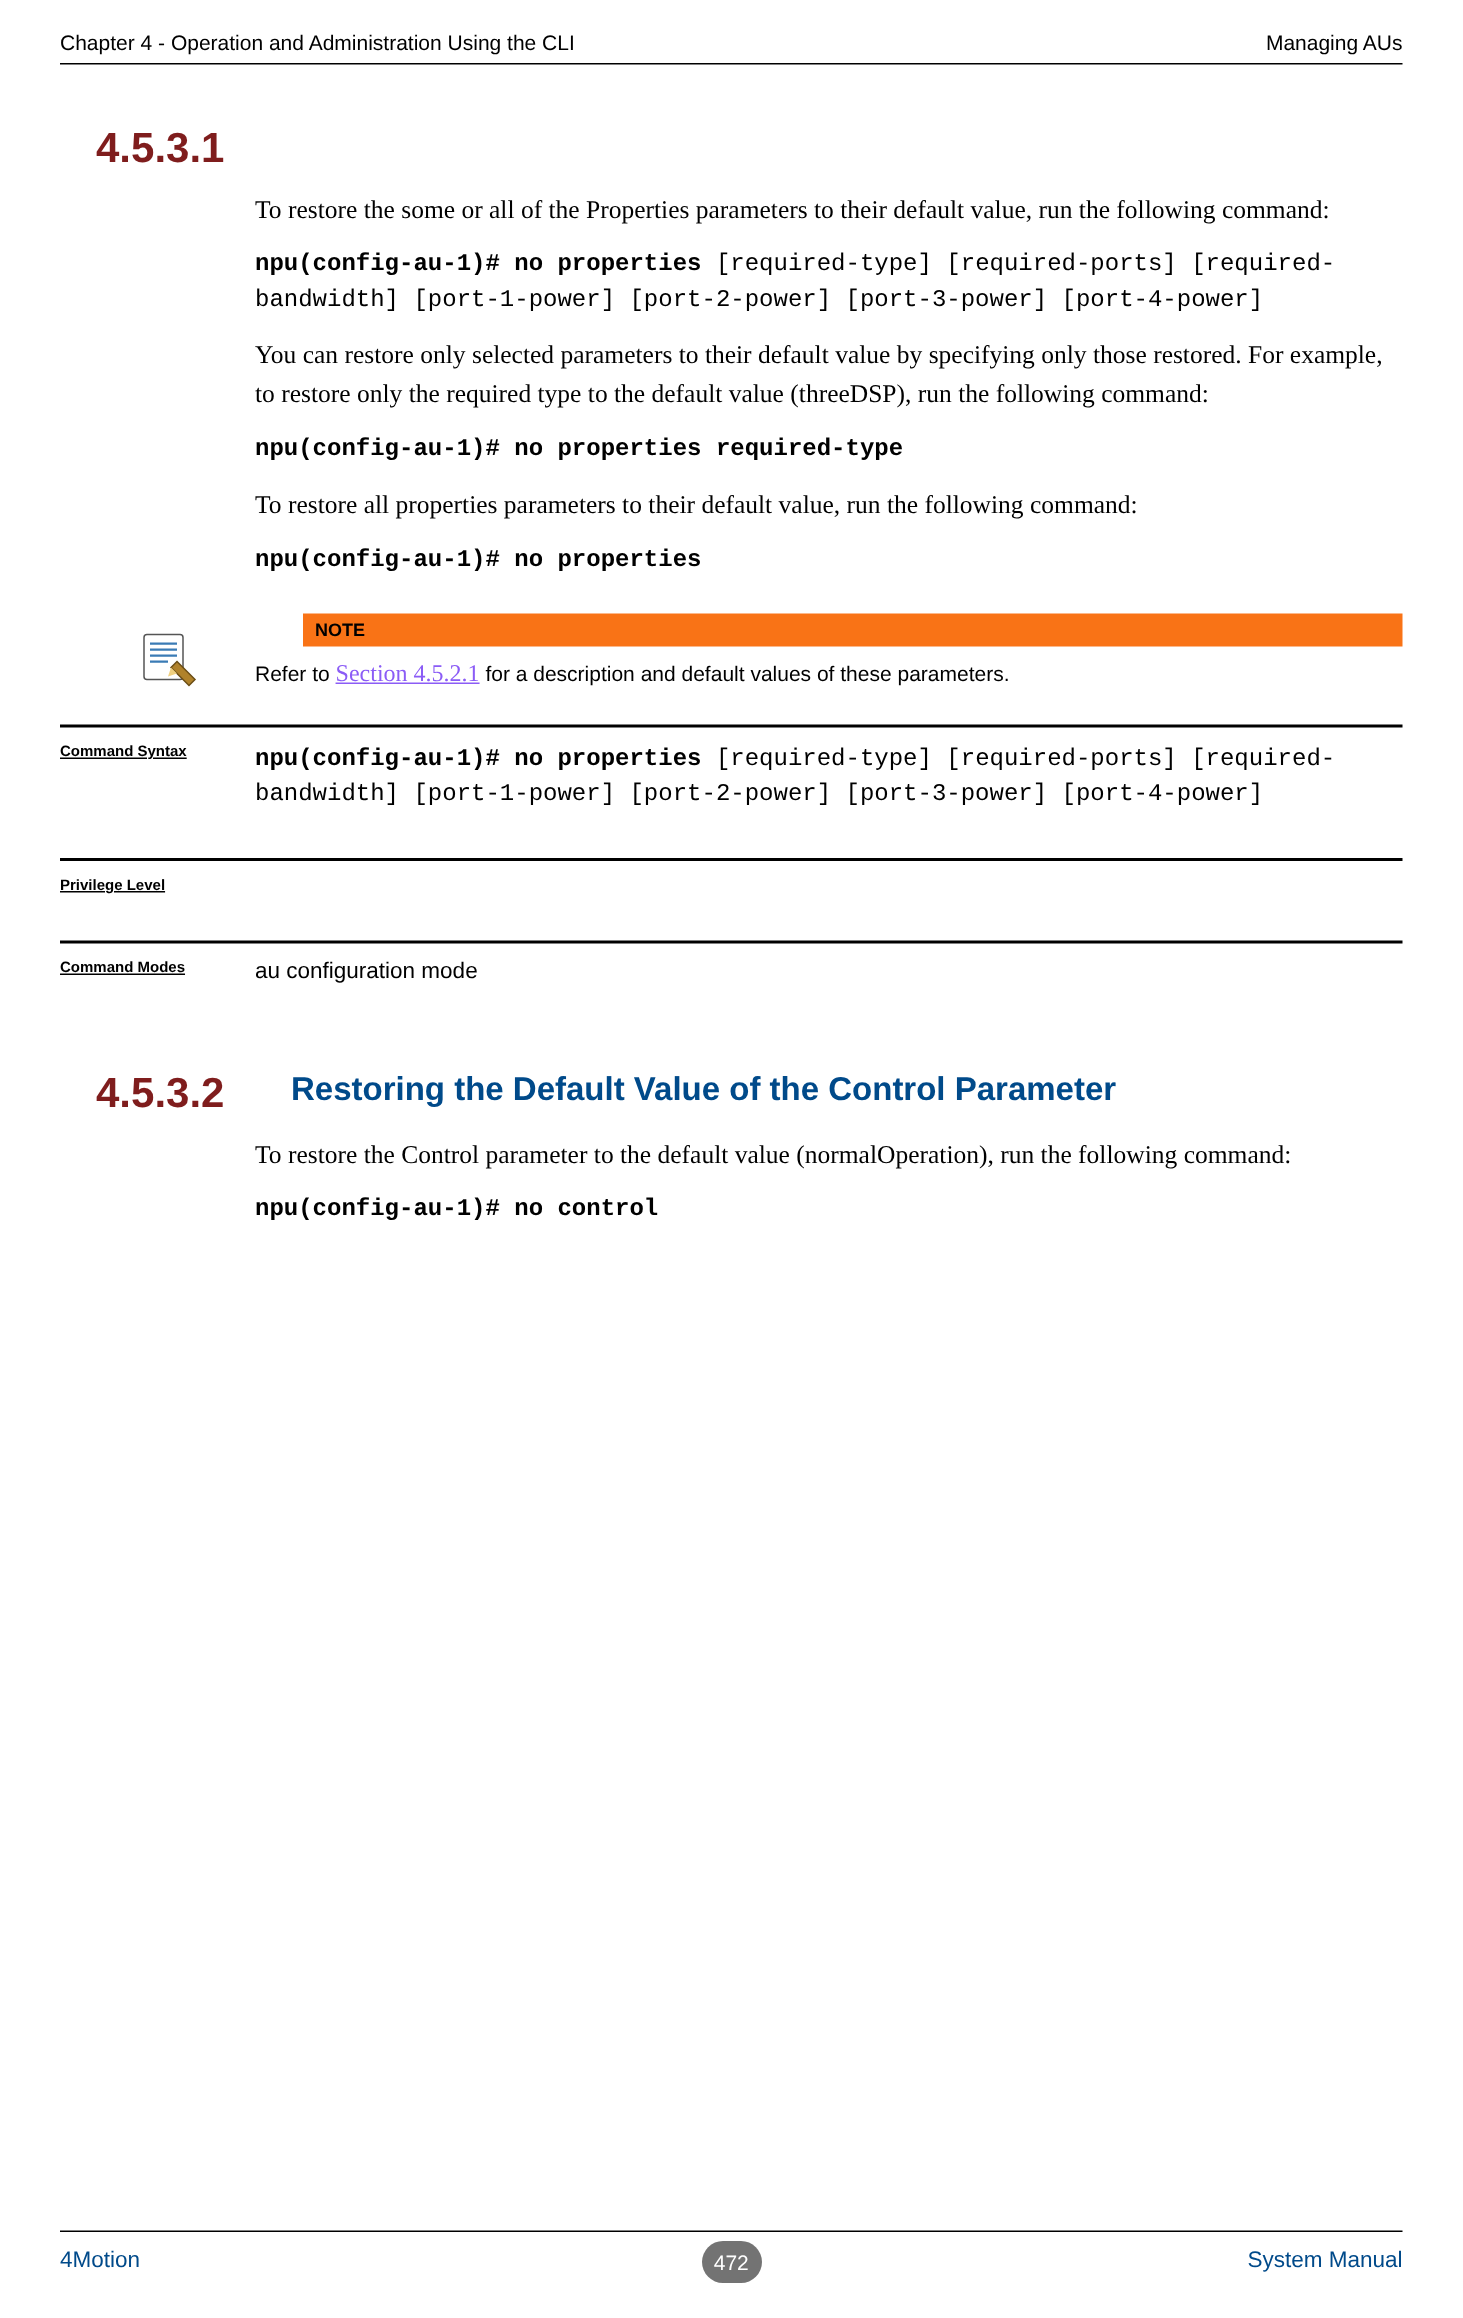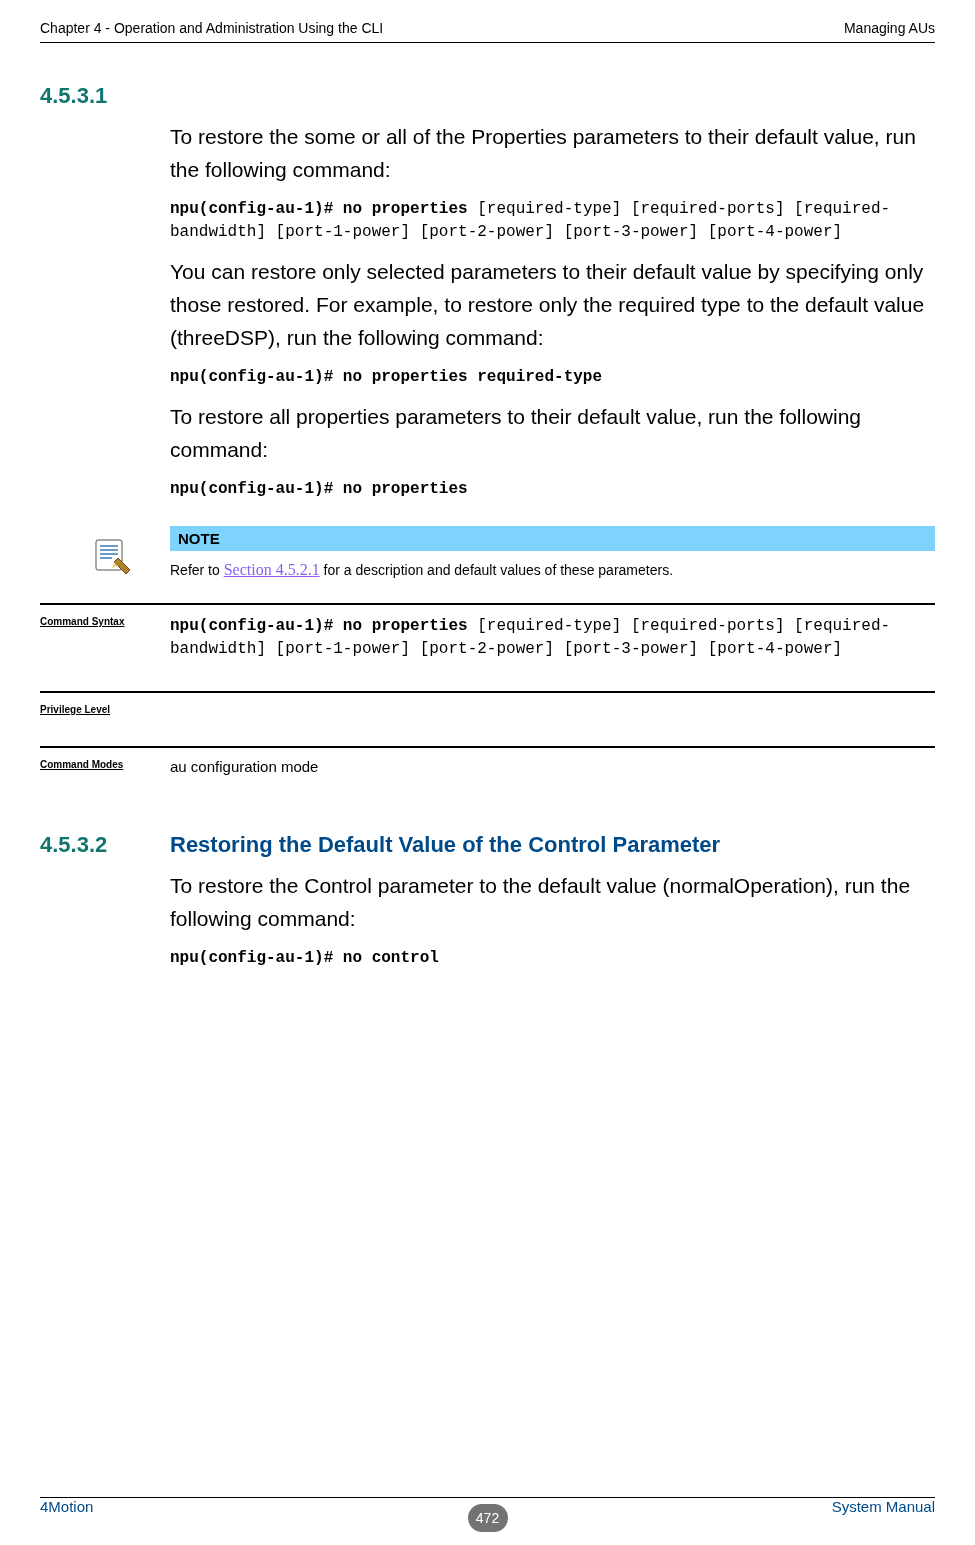--- a/index.html
+++ b/index.html
@@ -29,39 +29,40 @@
   .section-row {
     display: flex;
     align-items: flex-start;
     margin-bottom: 10px;
     margin-top: 30px;
   }
   .section-num {
     width: 130px;
     font-family: Arial, Helvetica, sans-serif;
     font-weight: bold;
-    font-size: 22px;
-    color: #0f766e;
+    font-size: 28px;
+    color: #7f1d1d;
+    margin-left: 24px;
   }
   .section-title {
     font-family: Arial, Helvetica, sans-serif;
     font-weight: bold;
     font-size: 22px;
     color: #004a8a;
     flex: 1;
   }
   .body-col {
     margin-left: 130px;
     margin-right: 10px;
   }
   .body-p {
-    font-size: 21px;
+    font-size: 17px;
     line-height: 1.55;
     margin: 12px 0;
-    font-family: Liberation Sans, sans-serif;
+    font-family: Liberation Serif, serif;
   }
   .mono {
     font-family: "Courier New", monospace;
     font-size: 16px;
     line-height: 1.45;
   }
   .mono-p {
     font-family: "Courier New", monospace;
     font-size: 16px;
     line-height: 1.45;
@@ -76,25 +77,26 @@
     width: 130px;
     display: flex;
     justify-content: flex-start;
     padding-left: 50px;
     box-sizing: border-box;
   }
   .note-content {
     flex: 1;
   }
   .note-title {
-    background: #7dd3fc;
-    font-family: Arial, Helvetica, sans-serif;
-    font-weight: bold;
-    font-size: 15px;
+    background: #f97316;
+    font-family: Arial, Helvetica, sans-serif;
+    font-weight: bold;
+    font-size: 12px;
     padding: 4px 8px;
+    margin-left: 32px;
   }
   .note-body {
     font-family: Arial, Helvetica, sans-serif;
     font-size: 14px;
     padding: 10px 0 6px 0;
   }
   .note-link {
     color: #8b5cf6;
     font-family: "Palatino Linotype", Palatino, Georgia, serif;
     font-size: 16px;
@@ -119,20 +121,21 @@
     flex: 1;
     font-size: 16px;
   }
   .kv-value .sans { font-family: Arial, Helvetica, sans-serif; font-size: 15px;}
   .footer {
     position: absolute;
     bottom: 30px;
     left: 40px;
     right: 40px;
     border-top: 1px solid #000;
+    padding-top: 10px;
     display: flex;
     justify-content: space-between;
     align-items: center;
     font-family: Arial, Helvetica, sans-serif;
     font-size: 15px;
     color: #004a8a;
   }
   .footer-center {
     position: absolute;
     left: 50%;

